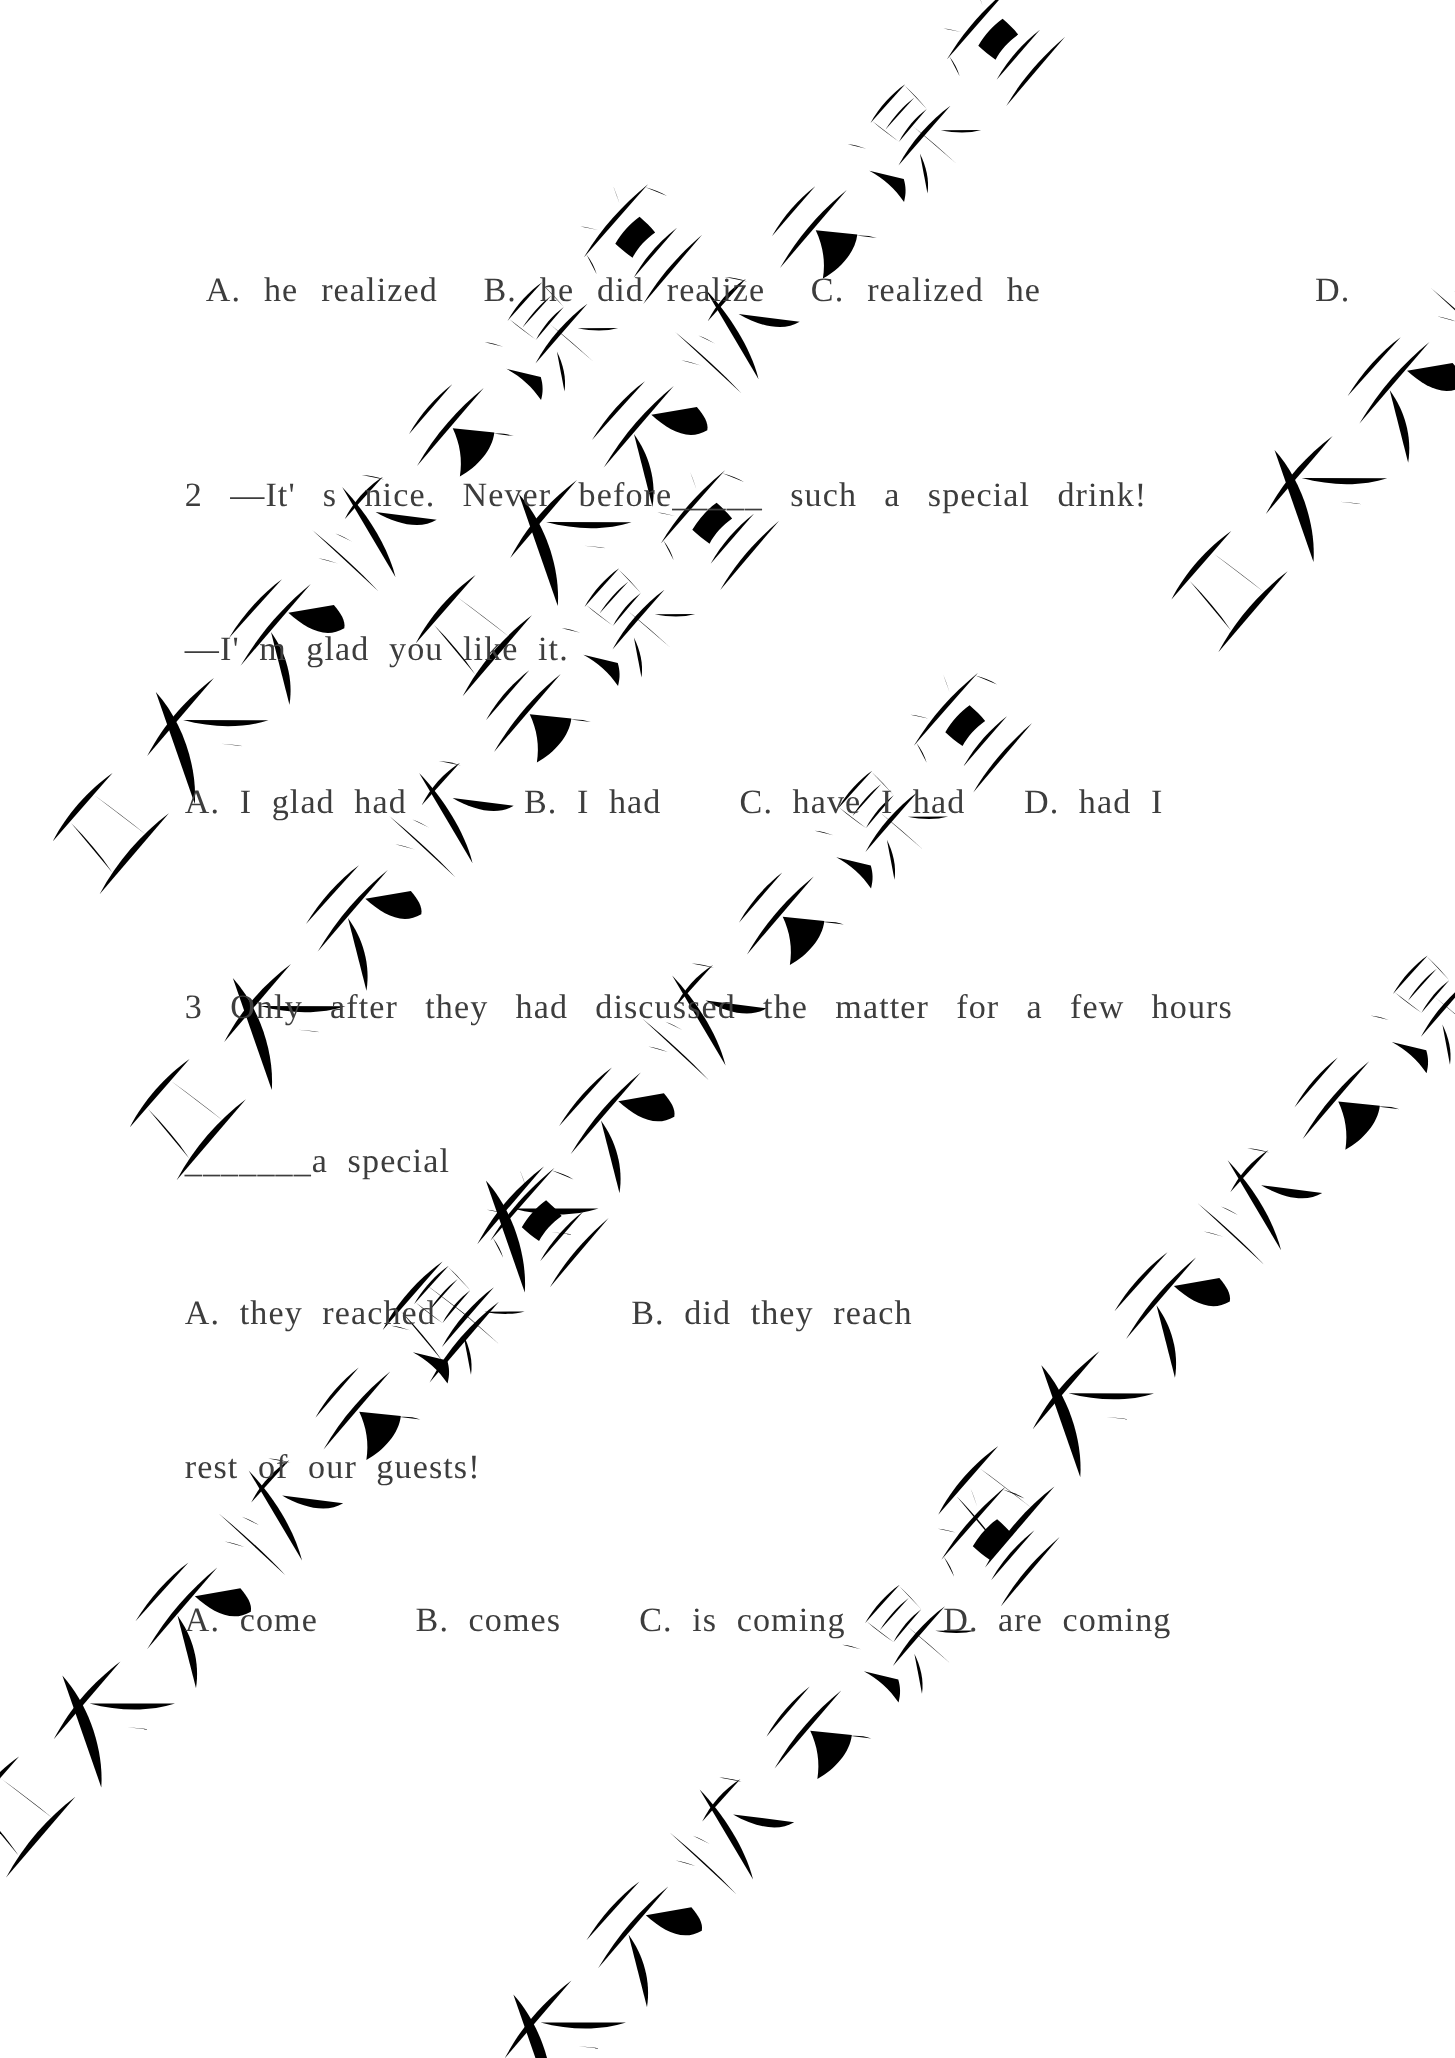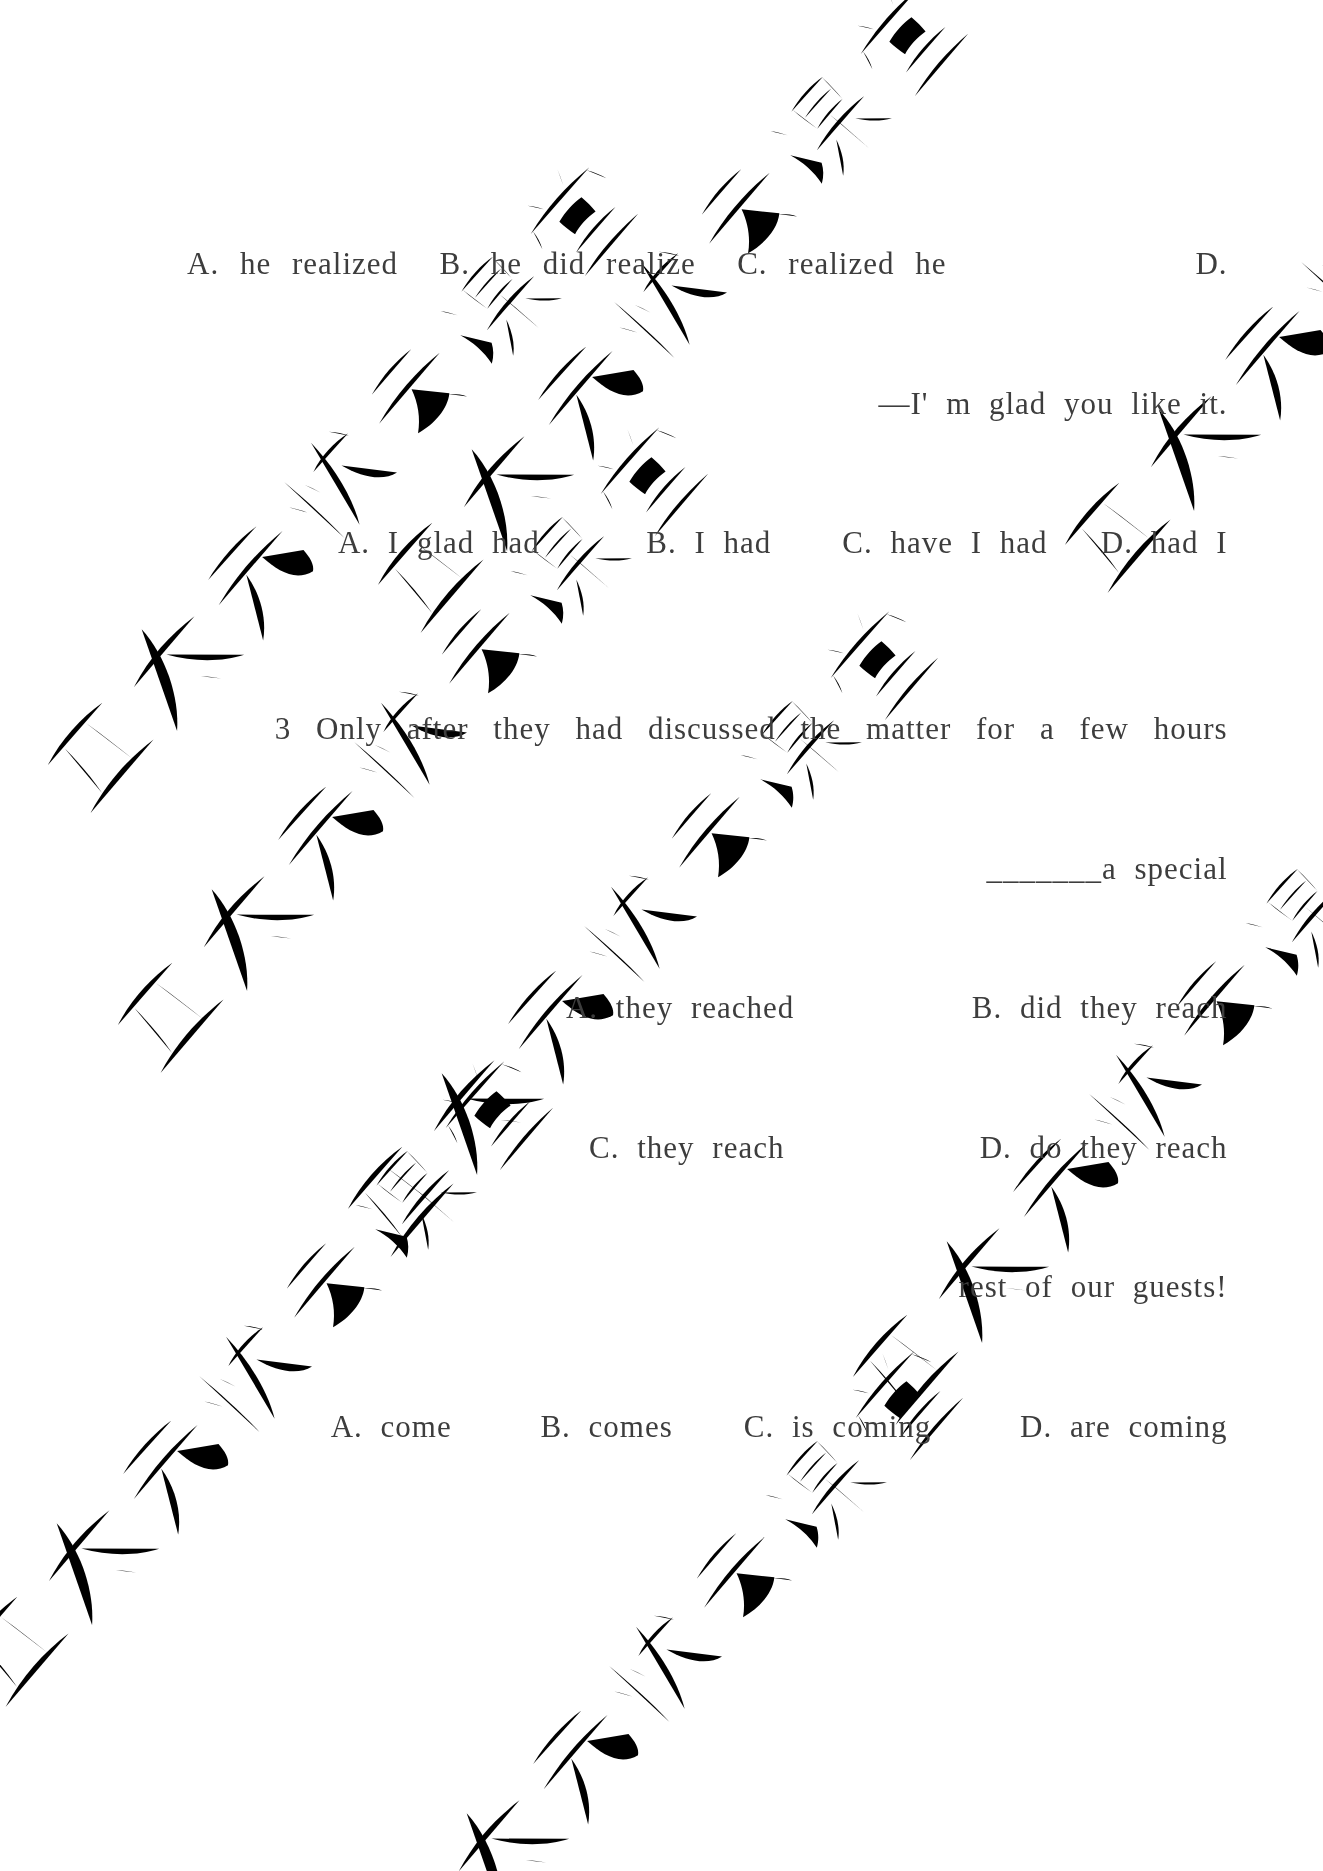--- a/index.html
+++ b/index.html
@@ -3,21 +3,21 @@
 <meta charset="utf-8">
 <style>
   html, body { margin: 0; padding: 0; }
   body {
     width: 1323px; height: 1871px;
     background: #ffffff;
     overflow: hidden;
     position: relative;
     font-family: "Liberation Serif", "DejaVu Serif", serif;
   }
-  .page { position: absolute; inset: 0; text-align: right; }
+  .page { position: absolute; inset: 0; }
 
   
   .wm-layer { position: absolute; inset: 0; z-index: 0; }
   .wm {
     position: absolute;
     transform: rotate(-48deg);
     transform-origin: 69px 69px;
     overflow: visible;
   }
 
@@ -176,26 +176,26 @@
         <use href="#wg3" transform="translate(246,10) scale(1.18)"></use>
         <use href="#wg4" transform="translate(366,10) scale(1.18)"></use>
         <use href="#wg5" transform="translate(486,10) scale(1.18)"></use>
         <use href="#wg6" transform="translate(606,10) scale(1.18)"></use>
         <use href="#wg7" transform="translate(726,10) scale(1.18)"></use>
       </svg>
   </div>
 
   <div class="doc">
     <div class="line semi"> A. he realized  B. he did realize  C. realized he            D.</div>
+    <div class="line wide gap">2 —It' s nice. Never before_____ such a special drink!</div>
     <div class="line">—I' m glad you like it.</div>
     <div class="line">A. I glad had      B. I had    C. have I had   D. had I</div>
     <div class="line wide gap">3 Only after they had discussed the matter for a few hours</div>
     <div class="line">_______a special</div>
     <div class="line">A. they reached          B. did they reach</div>
-    <div class="line">  C. they reach           D. do they reach</div>
     <div class="line">rest of our guests!</div>
     <div class="line">A. come     B. comes    C. is coming     D. are coming</div>
     
     
     
     
     
     
     
     

